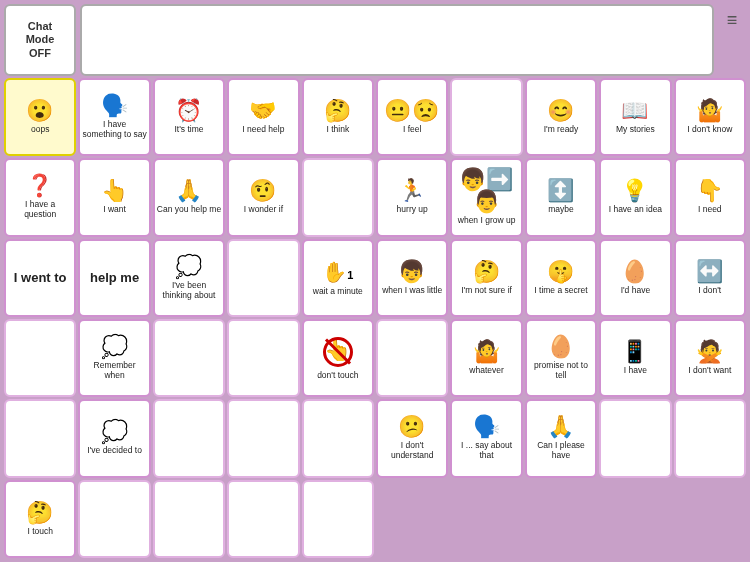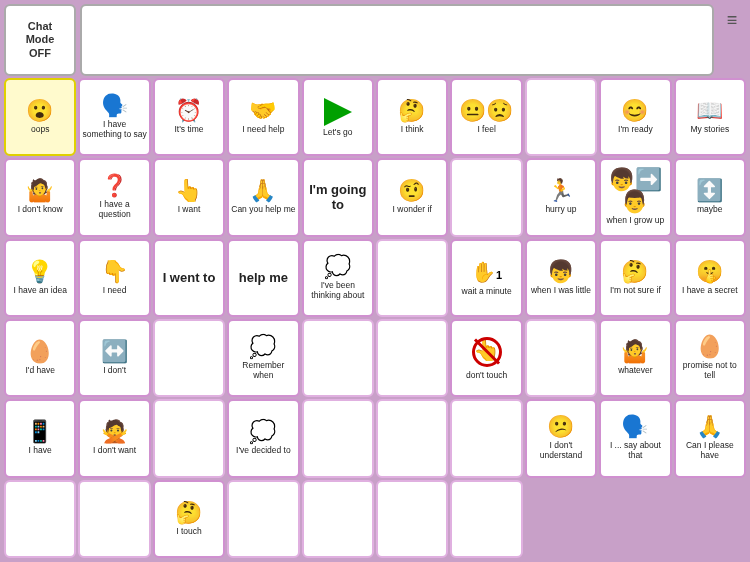--- a/index.html
+++ b/index.html
@@ -149,24 +149,20 @@
     </div>
     <div class="cell">
       <div class="cell-icon">⏰</div>
       <div class="cell-label">It's time</div>
     </div>
     <div class="cell">
       <div class="cell-icon">🤝</div>
       <div class="cell-label">I need help</div>
     </div>
     <div class="cell">
-      <div class="green-arrow"></div>
-      <div class="cell-label">Let's go</div>
-    </div>
-    <div class="cell">
       <div class="cell-icon">🤔</div>
       <div class="cell-label">I think</div>
     </div>
     <div class="cell">
       <div class="cell-icon">😐😟</div>
       <div class="cell-label">I feel</div>
     </div>
     <div class="cell empty"></div>
     <div class="cell">
       <div class="cell-icon">😊</div>
@@ -187,23 +183,20 @@
     </div>
     <div class="cell">
       <div class="cell-icon">👆</div>
       <div class="cell-label">I want</div>
     </div>
     <div class="cell">
       <div class="cell-icon">🙏</div>
       <div class="cell-label">Can you help me</div>
     </div>
     <div class="cell">
-      <div class="cell-large-text">I'm going to</div>
-    </div>
-    <div class="cell">
       <div class="cell-icon">🤨</div>
       <div class="cell-label">I wonder if</div>
     </div>
     <div class="cell empty"></div>
     <div class="cell">
       <div class="cell-icon">🏃</div>
       <div class="cell-label">hurry up</div>
     </div>
     <div class="cell">
       <div class="cell-icon">👦➡️👨</div>
@@ -241,21 +234,21 @@
       <div class="cell-icon">👦</div>
       <div class="cell-label">when I was little</div>
     </div>
 
     <div class="cell">
       <div class="cell-icon">🤔</div>
       <div class="cell-label">I'm not sure if</div>
     </div>
     <div class="cell">
       <div class="cell-icon">🤫</div>
-      <div class="cell-label">I have a secret</div>
+      <div class="cell-label">I time a secret</div>
     </div>
     <div class="cell">
       <div class="cell-icon">🥚</div>
       <div class="cell-label">I'd have</div>
     </div>
     <div class="cell">
       <div class="cell-icon">↔️</div>
       <div class="cell-label">I don't</div>
     </div>
     <div class="cell empty"></div>

